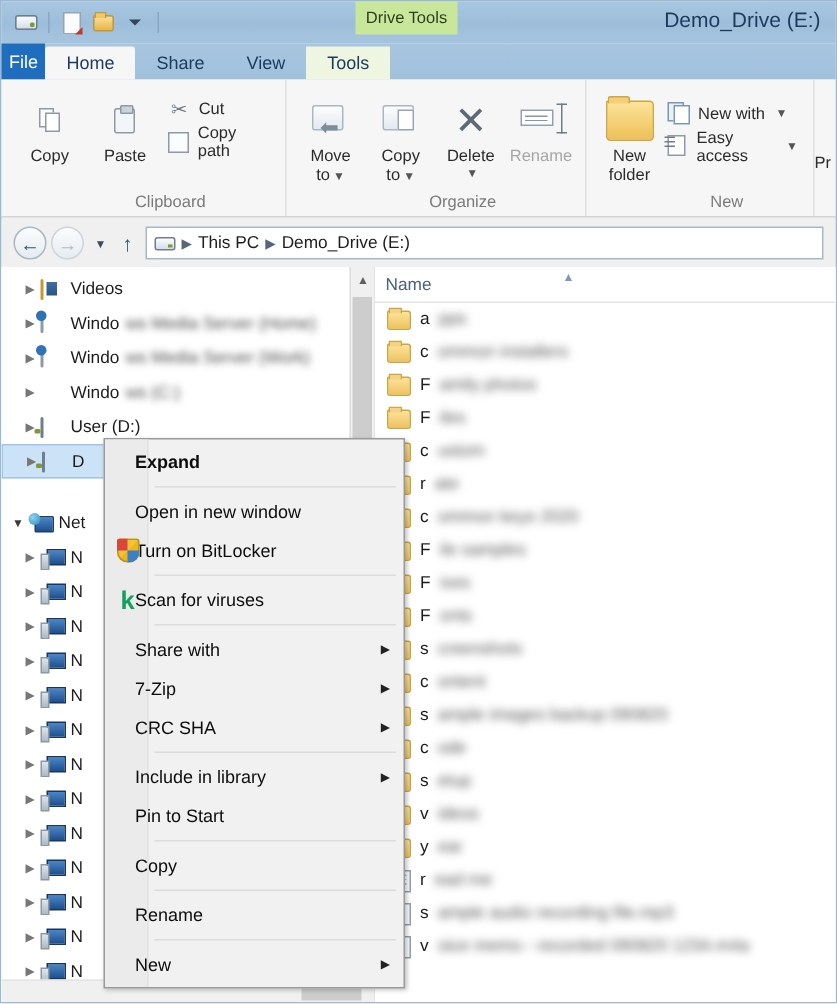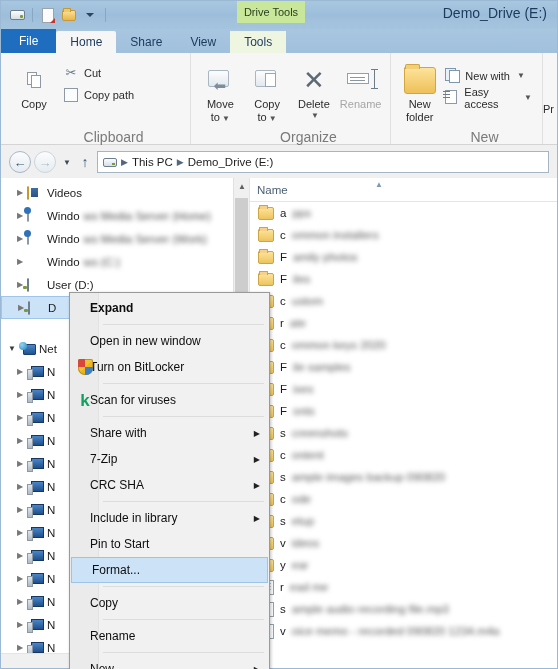--- a/index.html
+++ b/index.html
@@ -73,37 +73,37 @@
   
   .tabstrip {
     position: absolute; left: 0; top: 28px; width: 556px; height: 24px;
     background: linear-gradient(to bottom,#a8c6e0,#a1c0dc);
     display: flex; align-items: flex-end;
   }
   .tab {
     height: 22px; padding: 0 14px; font-size: 12px; color: #1b3a5c;
     display: flex; align-items: center; cursor: default;
   }
-  .tab.file { background: #1f6dbf; color: #fff; height: 24px; padding: 0 18px; }
+  .tab.file { background: #1f6dbf; color: #fff; height: 24px; padding: 0 5px; }
   .tab.active { background: #f6f6f6; color: #1b3a5c; border-radius: 2px 2px 0 0; }
   .tab.ctxgroup { background: #eef6e2; }
 
   
   .ribbon {
     position: absolute; left: 0; top: 52px; width: 556px; height: 92px;
     background: #f6f6f6; border-bottom: 1px solid #d4d4d4;
     display: flex; align-items: stretch;
   }
   .rgroup {
     position: relative; display: flex; flex-direction: column;
     border-right: 1px solid #e0e0e0; padding: 3px 0 0 0;
   }
   .rgroup-body { flex: 1; display: flex; align-items: flex-start; padding: 2px 7px; }
   .rgroup-title {
-    height: 15px; font-size: 14px; color: #7a7a7a; text-align: center;
+    height: 15px; font-size: 11px; color: #7a7a7a; text-align: center;
     padding-bottom: 2px;
     margin-left: 36px;
   }
   .bigbtn {
     width: 52px; display: flex; flex-direction: column; align-items: center;
     padding-top: 4px; font-size: 11px; color: #2b2b2b; text-align: center;
     line-height: 1.15;
   }
   .bigbtn .bi { height: 36px; display: flex; align-items: center; justify-content: center; }
   .bigbtn.disabled { color: #a6a6a6; }
@@ -475,20 +475,26 @@
     <div class="rgroup" style="width:190px">
       <div class="rgroup-body">
         <div class="bigbtn">
           <div class="bi">
               <div class="ic-copy">
                 <i></i>
                 <em></em>
               </div>
             </div>
           <span>Copy</span>
+        </div>
+        <div class="bigbtn">
+          <div class="bi">
+              <div class="ic-clip"></div>
+            </div>
+          <span>Paste</span>
         </div>
         <div class="smallcol">
           <div class="smallbtn">
             <span class="si">
                 <span class="ic-scissors">✂</span>
               </span>
             <span>Cut</span>
           </div>
           <div class="smallbtn">
             <span class="si">
@@ -875,23 +881,20 @@
     </div>
     <div class="msep"></div>
 
     <div class="mi">
       <span>Include in library</span>
       <span class="subarrow">▶</span>
     </div>
     <div class="mi">
       <span>Pin to Start</span>
     </div>
-    <div class="mi hl">
-      <span>Format...</span>
-    </div>
     <div class="msep"></div>
 
     <div class="mi">
       <span>Copy</span>
     </div>
     <div class="msep"></div>
 
     <div class="mi">
       <span>Rename</span>
     </div>

